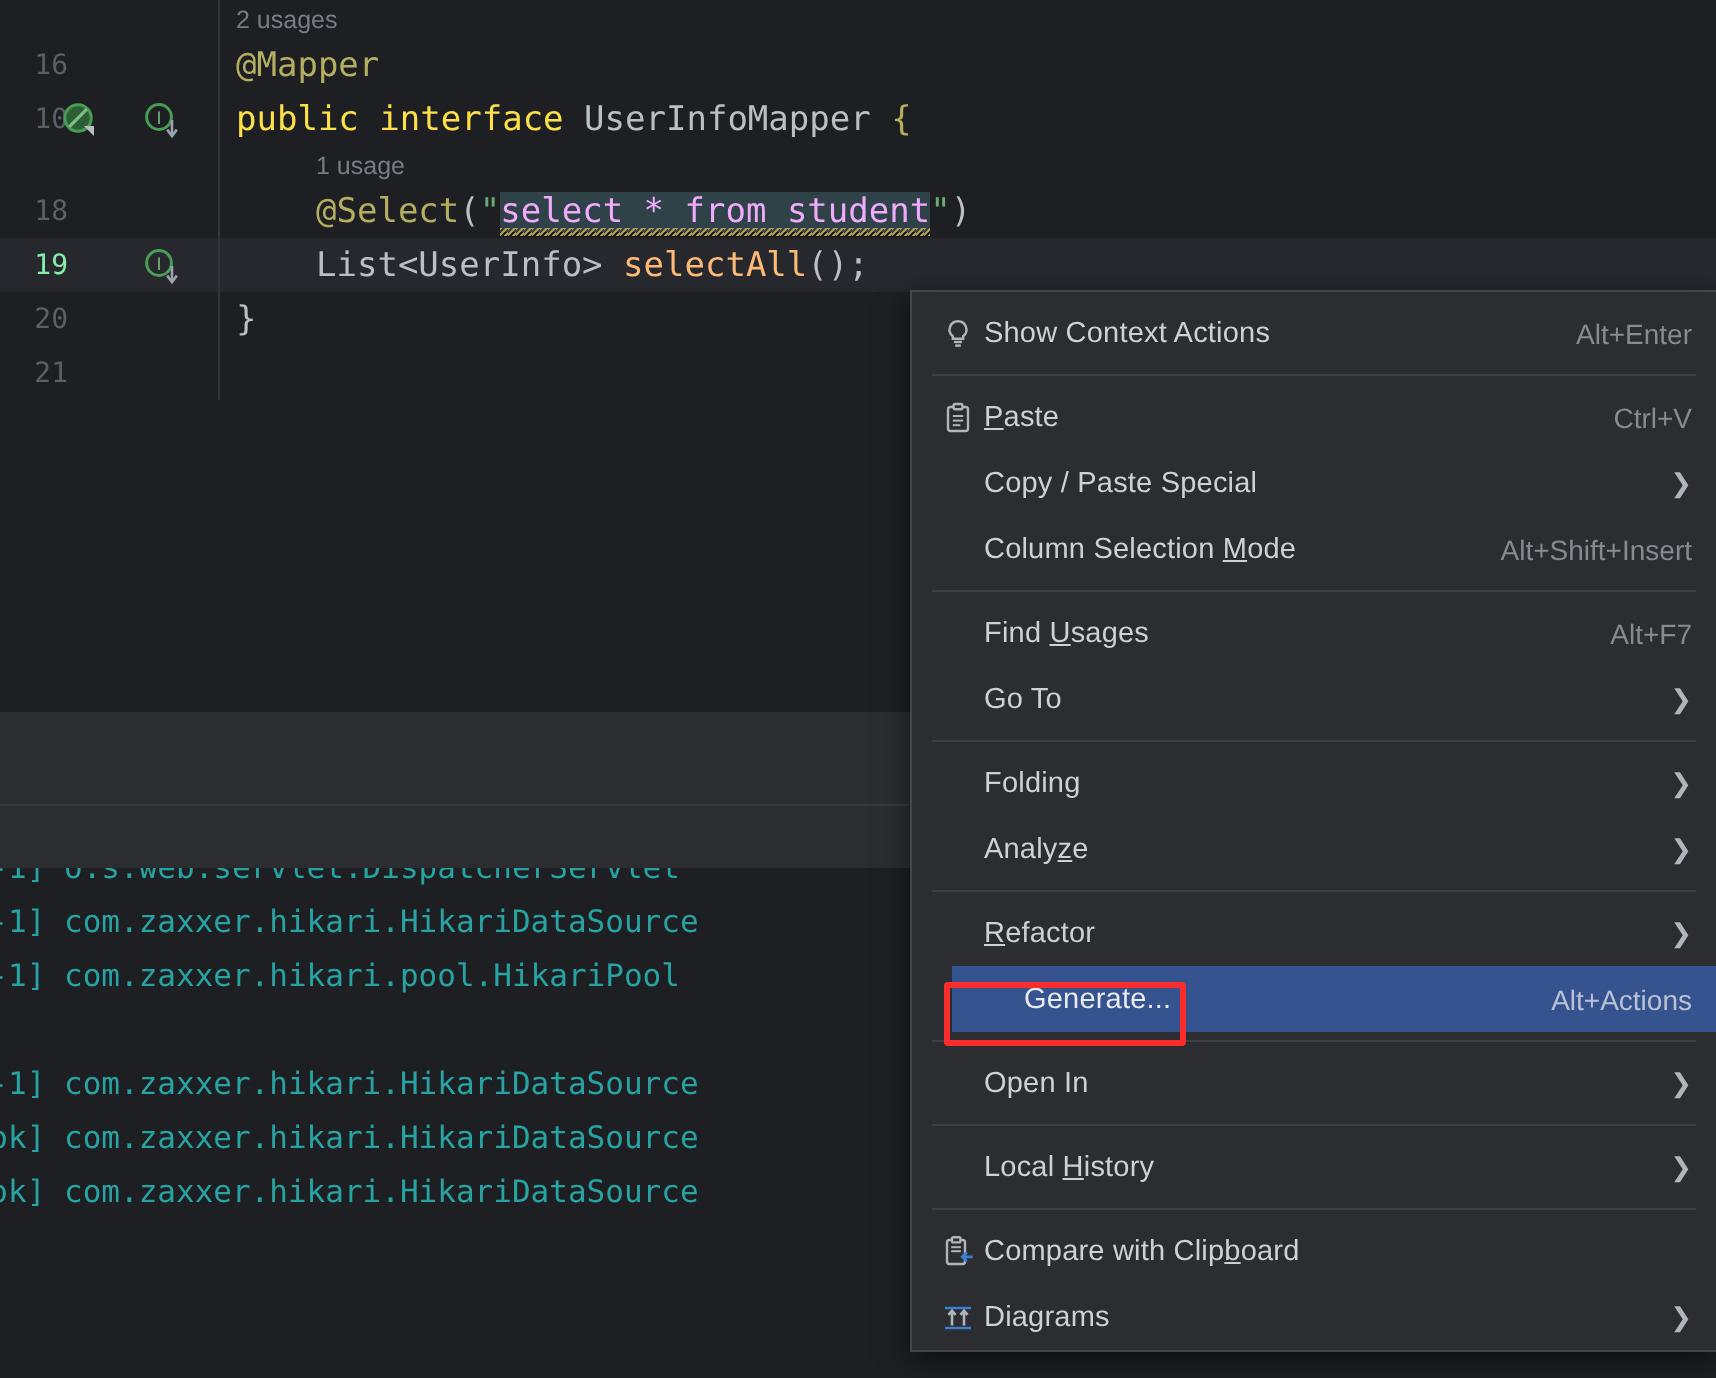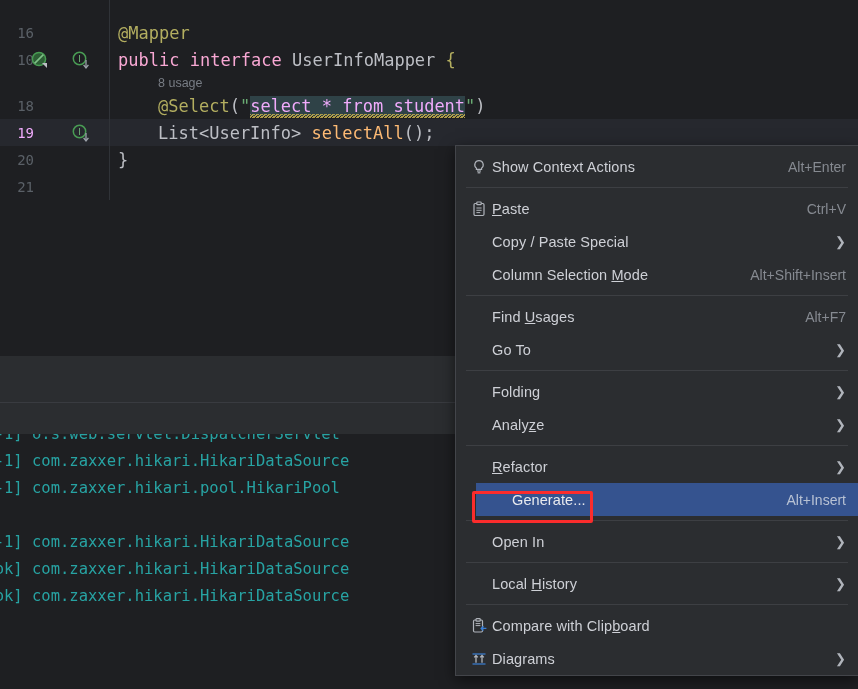--- a/index.html
+++ b/index.html
@@ -50,21 +50,21 @@
   .lineno {
     position: absolute;
     left: 0;
     width: 34px;
     text-align: right;
     color: #5a6067;
     font-family: "DejaVu Sans Mono", monospace;
     font-size: 14px;
     letter-spacing: 0px;
   }
-  .lineno.active { color: #f0abfc; }
+  .lineno.active { color: #86efac; }
 
   .gmark {
     position: absolute;
     width: 17px; height: 17px;
   }
   .gmark.run { left: 31px; }
   .gmark.impl { left: 72px; }
 
   .code-text {
     flex: 1;
@@ -79,21 +79,21 @@
   .inlay-text {
     color: #787d85;
     font-family: "Liberation Sans", sans-serif;
     font-size: 12.5px;
     white-space: pre;
     padding-left: 8px;
     box-sizing: border-box;
     flex: 1;
   }
 
-  .kw { color: #f9a8d4; }
+  .kw { color: #fde047; }
   .ann { color: #b3ae60; }
   .type { color: #bcbec4; }
   .meth { color: #fdba74; }
   .punc { color: #bcbec4; }
   .str { color: #6aab73; }
 
   .sqlhl {
     background: #2f4247;
     position: relative;
     color: #f0abfc;
@@ -239,20 +239,21 @@
     border-radius: 4px;
   }
 </style>
 </head>
 <body>
 
 <div id="editor">
 
   <div class="code-row inlay">
     <div class="gutter"></div>
+    <div class="inlay-text">2 usages</div>
   </div>
 
   <div class="code-row">
     <div class="gutter">
       <span class="lineno">16</span>
     </div>
     <div class="code-text"><span class="ann">@Mapper</span></div>
   </div>
 
   <div class="code-row">
@@ -272,21 +273,21 @@
           <line x1="14" y1="9" x2="14" y2="16.5" stroke="#9da3ab" stroke-width="1.3"></line>
           <path d="M11.6 13.8 L14 17 L16.4 13.8" fill="none" stroke="#9da3ab" stroke-width="1.3"></path>
         </svg>
       </span>
     </div>
     <div class="code-text"><span class="kw">public</span> <span class="kw">interface</span> <span class="type">UserInfoMapper</span> <span class="ann">{</span></div>
   </div>
 
   <div class="code-row inlay">
     <div class="gutter"></div>
-    <div class="inlay-text" style="padding-left:48px;">8 usage</div>
+    <div class="inlay-text" style="padding-left:48px;">1 usage</div>
   </div>
 
   <div class="code-row">
     <div class="gutter">
       <span class="lineno">18</span>
     </div>
     <div class="code-text" style="padding-left:48px;"><span class="ann">@Select</span><span class="punc">(</span><span class="str">"</span><span class="sqlhl"><span>select * from student</span><span class="squiggle"></span></span><span class="str">"</span><span class="punc">)</span></div>
   </div>
 
   <div class="code-row current">
@@ -408,21 +409,21 @@
 
   <div class="mi">
     <span class="micon"></span>
     <span class="mlabel"><u>R</u><span>efactor</span></span>
     <span class="marrow">❯</span>
   </div>
 
   <div class="mi sel">
     <span class="micon"></span>
     <span class="mlabel">Generate...</span>
-    <span class="mshort">Alt+Insert</span>
+    <span class="mshort">Alt+Actions</span>
   </div>
   <div class="msep"></div>
 
   <div class="mi">
     <span class="micon"></span>
     <span class="mlabel">Open In</span>
     <span class="marrow">❯</span>
   </div>
   <div class="msep"></div>
 

